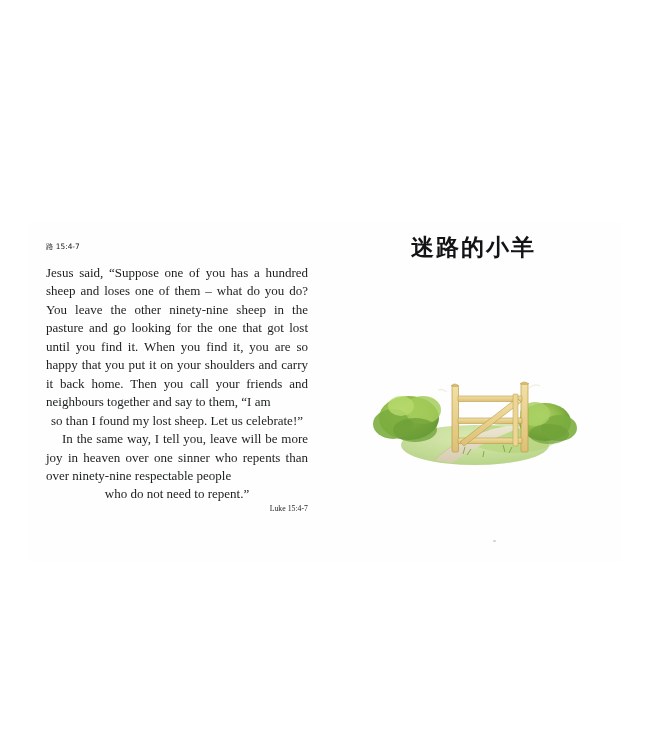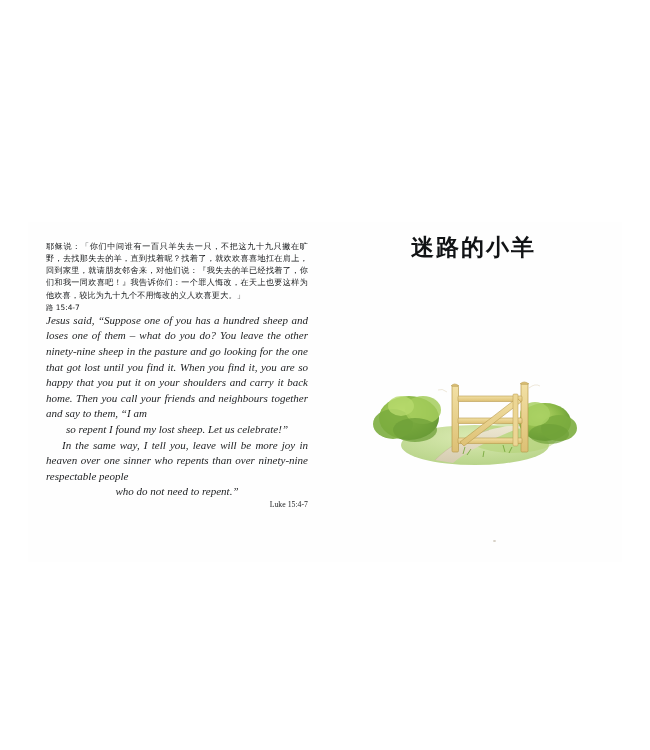--- a/index.html
+++ b/index.html
@@ -62,25 +62,25 @@
   }
   .cn-ref {
     font-family: "DejaVu Sans", sans-serif;
     font-size: 7.4px;
     color: #16181a;
     text-align: left;
     margin-top: 2px;
   }
   .en-verse {
     font-family: "Liberation Serif", serif;
-    font-style: italic;
-    font-size: 11px;
+    font-size: 13px;
     line-height: 1.42;
     color: #1b1d1f;
     text-align: justify;
+    margin-top: 12px;
   }
   .en-verse .indent {
     display: block;
     text-indent: 16px;
   }
   .en-verse .center-last {
     display: block;
     text-align: center;
   }
   .en-ref {
@@ -141,27 +141,26 @@
 </head>
 <body>
 
 <div class="page">
 
   <div class="spread">
 
     <div class="leaf leaf-left">
       <div class="text-block">
 
-        <div class="cn-verse">耶稣说：「你们中间谁有一百只羊失去一只，不把这九十九只撇在旷野，去找那失去的羊，直到找着呢？找着了，就欢欢喜喜地扛在肩上，回到家里，就请朋友邻舍来，对他们说：『我失去的羊已经找着了，你们和我一同欢喜吧！』我告诉你们：一个罪人悔改，在天上也要这样为他欢喜，较比为九十九个不用悔改的义人欢喜更大。」</div>
 
         <div class="cn-ref">路 15:4-7</div>
 
         <div class="en-verse">
           <span>Jesus said, “Suppose one of you has a hundred sheep and loses one of them – what do you do? You leave the other ninety-nine sheep in the pasture and go looking for the one that got lost until you find it. When you find it, you are so happy that you put it on your shoulders and carry it back home. Then you call your friends and neighbours together and say to them, “I am</span>
-          <span class="center-last">so repent I found my lost sheep. Let us celebrate!”</span>
+          <span class="center-last">so than I found my lost sheep. Let us celebrate!”</span>
           <span class="indent">In the same way, I tell you, leave will be more joy in heaven over one sinner who repents than over ninety-nine respectable people</span>
           <span class="center-last">who do not need to repent.”</span>
         </div>
 
         <div class="en-ref">Luke 15:4-7</div>
       </div>
     </div>
 
     <div class="leaf leaf-right">
 

